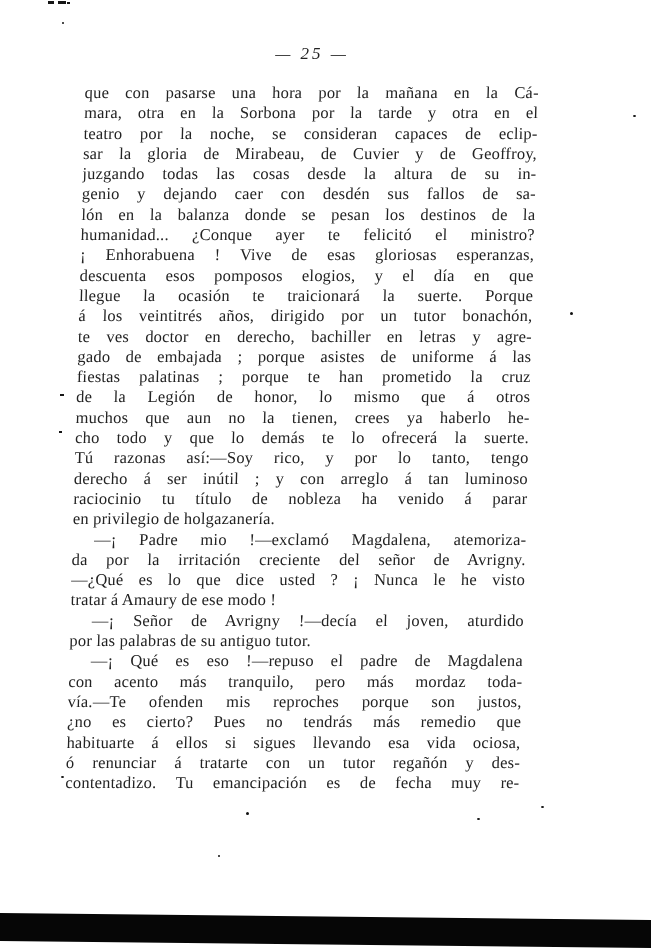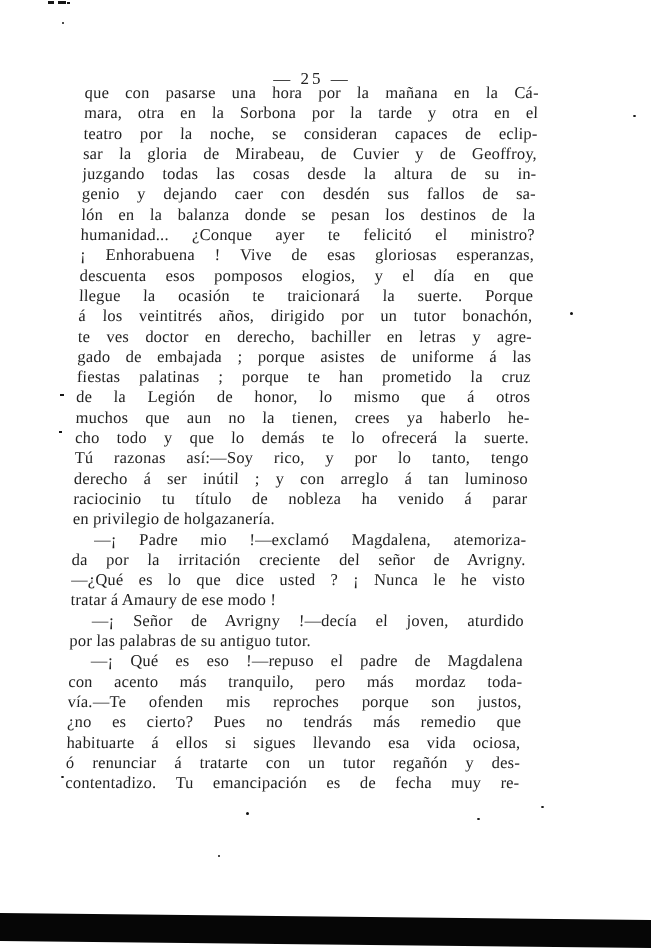--- a/index.html
+++ b/index.html
@@ -9,25 +9,26 @@
     position: relative;
     overflow: hidden;
     font-family: "Liberation Serif", "DejaVu Serif", serif;
   }
   .scan-page {
     position: absolute; inset: 0;
     background: #ffffff;
   }
   .page-number {
     position: absolute;
-    top: 69px; left: 85px; width: 454px;
+    top: 44px; left: 85px; width: 454px;
     text-align: center;
     font-size: 17px;
     letter-spacing: 3px;
     color: #222222;
+    font-style: italic;
   }
   .text-block {
     position: absolute;
     left: 85px; top: 83px; width: 454px;
     transform: skewX(-1.6deg);
     transform-origin: 0 0;
     font-size: 16.5px;
     line-height: 20.3px;
     color: #232323;
     letter-spacing: 0.2px;

